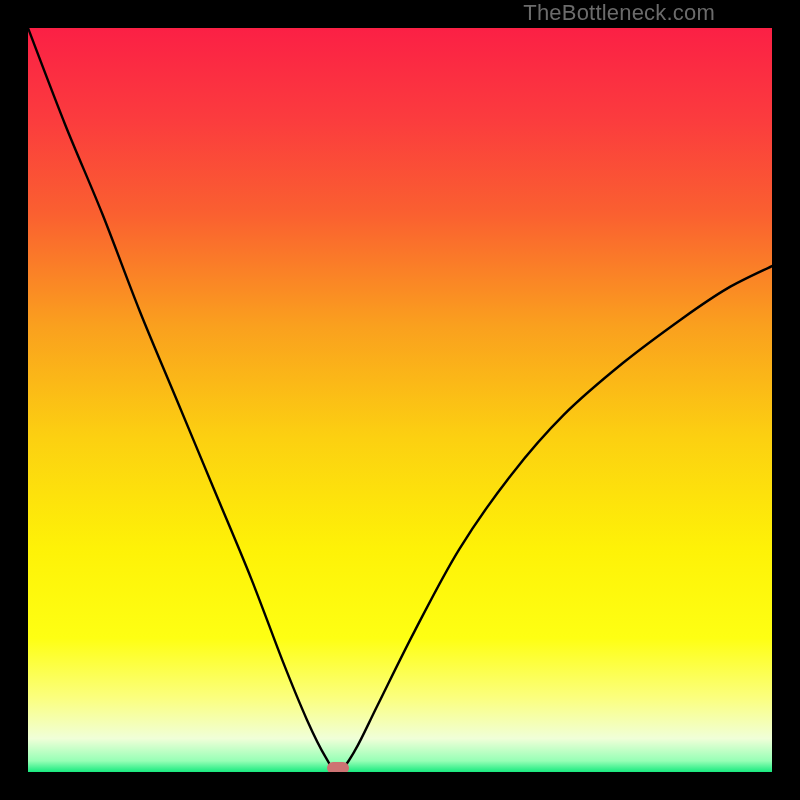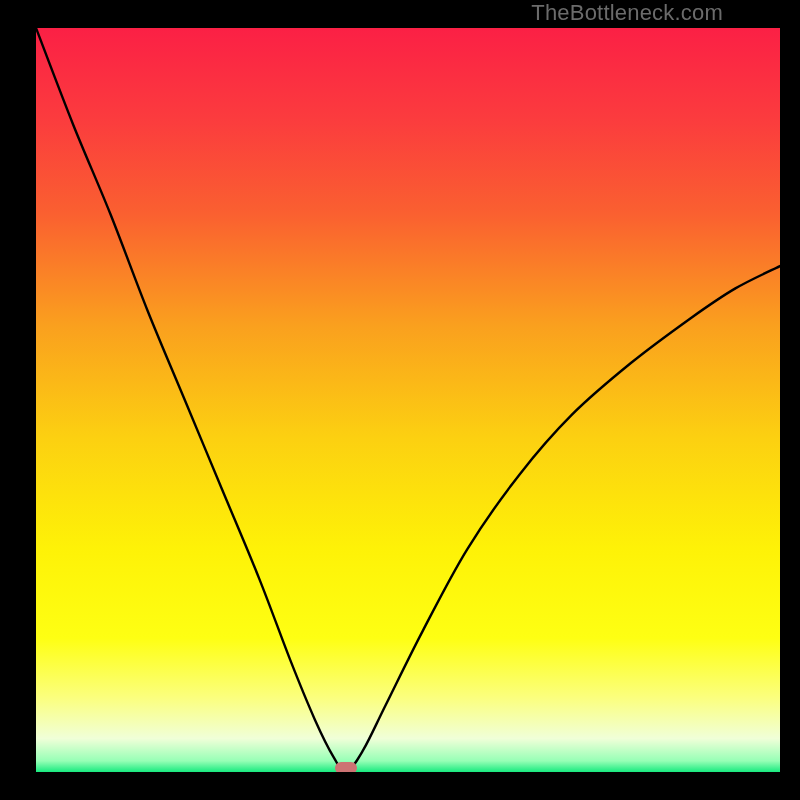--- a/index.html
+++ b/index.html
@@ -7,21 +7,21 @@
     padding: 0;
     width: 800px;
     height: 800px;
     background: #000;
     overflow: hidden;
     font-family: Arial, Helvetica, sans-serif;
   }
   .frame {
     position: absolute;
     top: 0;
-    left: 8px;
+    left: 0;
     width: 733px;
     height: 800px;
     background: #000;
   }
   .watermark {
     position: absolute;
     top: 0;
     right: 18px;
     color: #6b6b6b;
     font-size: 22px;

